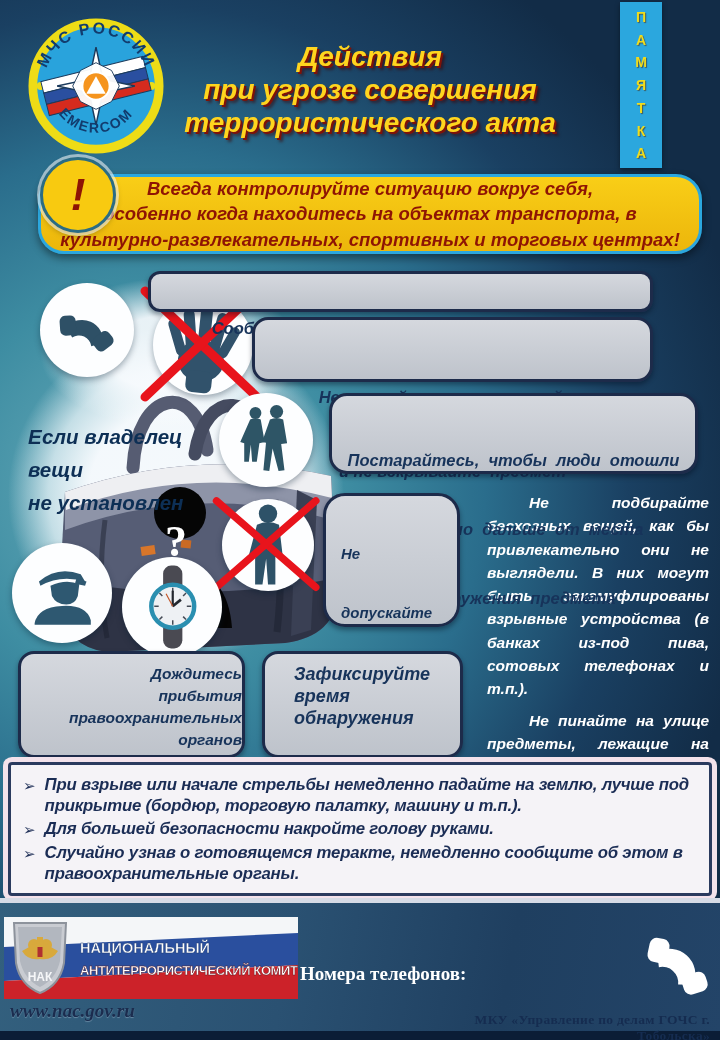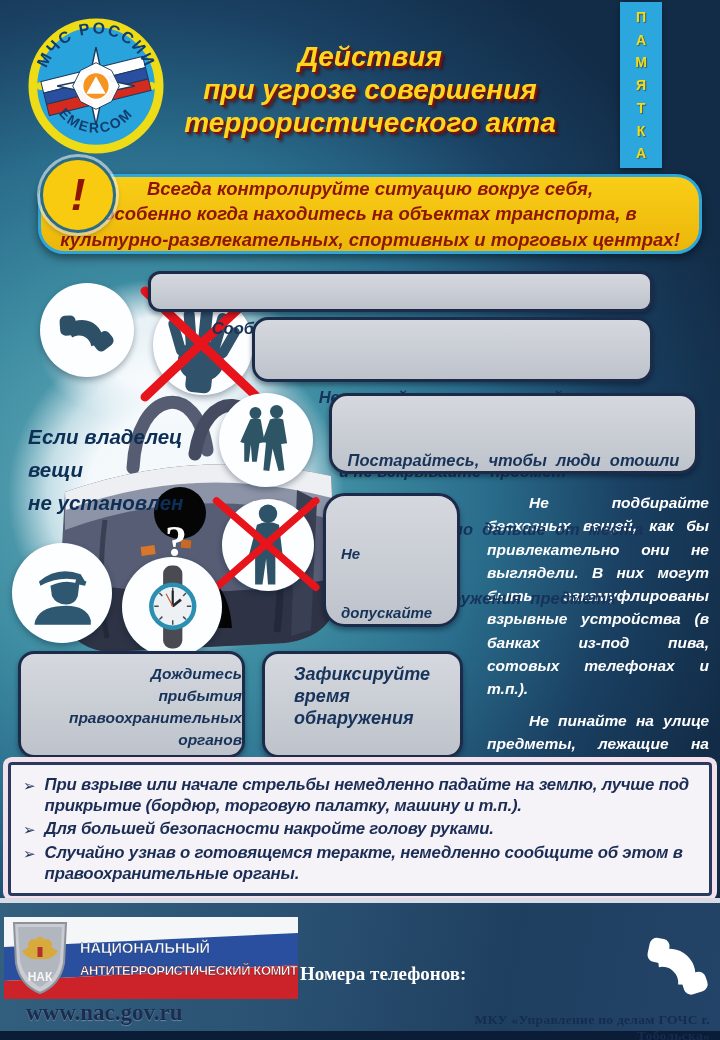--- a/index.html
+++ b/index.html
@@ -54,22 +54,22 @@
          box-shadow:0 0 0 5px #f3e2eb;z-index:7;padding:9px 12px 0 10px;}
   .rule{display:flex;margin-bottom:2px;}
   .rule .b{color:#25355c;font-size:15px;line-height:21px;margin:1px 9px 0 2px;font-style:normal;}
   .rule .t{font-style:italic;font-weight:bold;font-size:16.8px;line-height:21px;color:#1b2d55;letter-spacing:-0.2px;}
 
   
   .footer{left:0;top:898px;width:720px;height:142px;
           background:linear-gradient(100deg,#33607e 0%,#2a5172 40%,#1f3f60 70%,#234468 100%);z-index:9;}
   .fstrip{left:0;top:898px;width:720px;height:5px;background:#d6dbe6;z-index:10;}
   .fbottom{left:0;top:1031px;width:720px;height:9px;background:#0b1d36;z-index:10;}
-  .site{left:26px;top:1000px;font-family:"Liberation Serif",serif;font-weight:bold;font-size:23px;
-        color:#1b2c4e;z-index:11;text-shadow:0 1px 1px rgba(205,225,240,.35);}
+  .site{left:10px;top:1000px;font-family:"Liberation Serif",serif;font-weight:bold;font-size:19px;
+        color:#1b2c4e;z-index:11;text-shadow:0 1px 1px rgba(205,225,240,.35);font-style:italic;}
   .phones{left:300px;top:908px;width:362px;z-index:11;color:#ffffff;
           font-family:"Liberation Serif",serif;font-size:19px;line-height:26.5px;white-space:pre-wrap;}
   .phones .hd{font-weight:bold;}
   .org{left:398px;top:1012px;width:316px;z-index:11;text-align:right;padding-right:4px;box-sizing:border-box;
        font-family:"Liberation Serif",serif;font-weight:bold;font-size:13.5px;color:#152c50;letter-spacing:0.3px;}
   svg{display:block;}
 </style>
 </head>
 <body>
 

